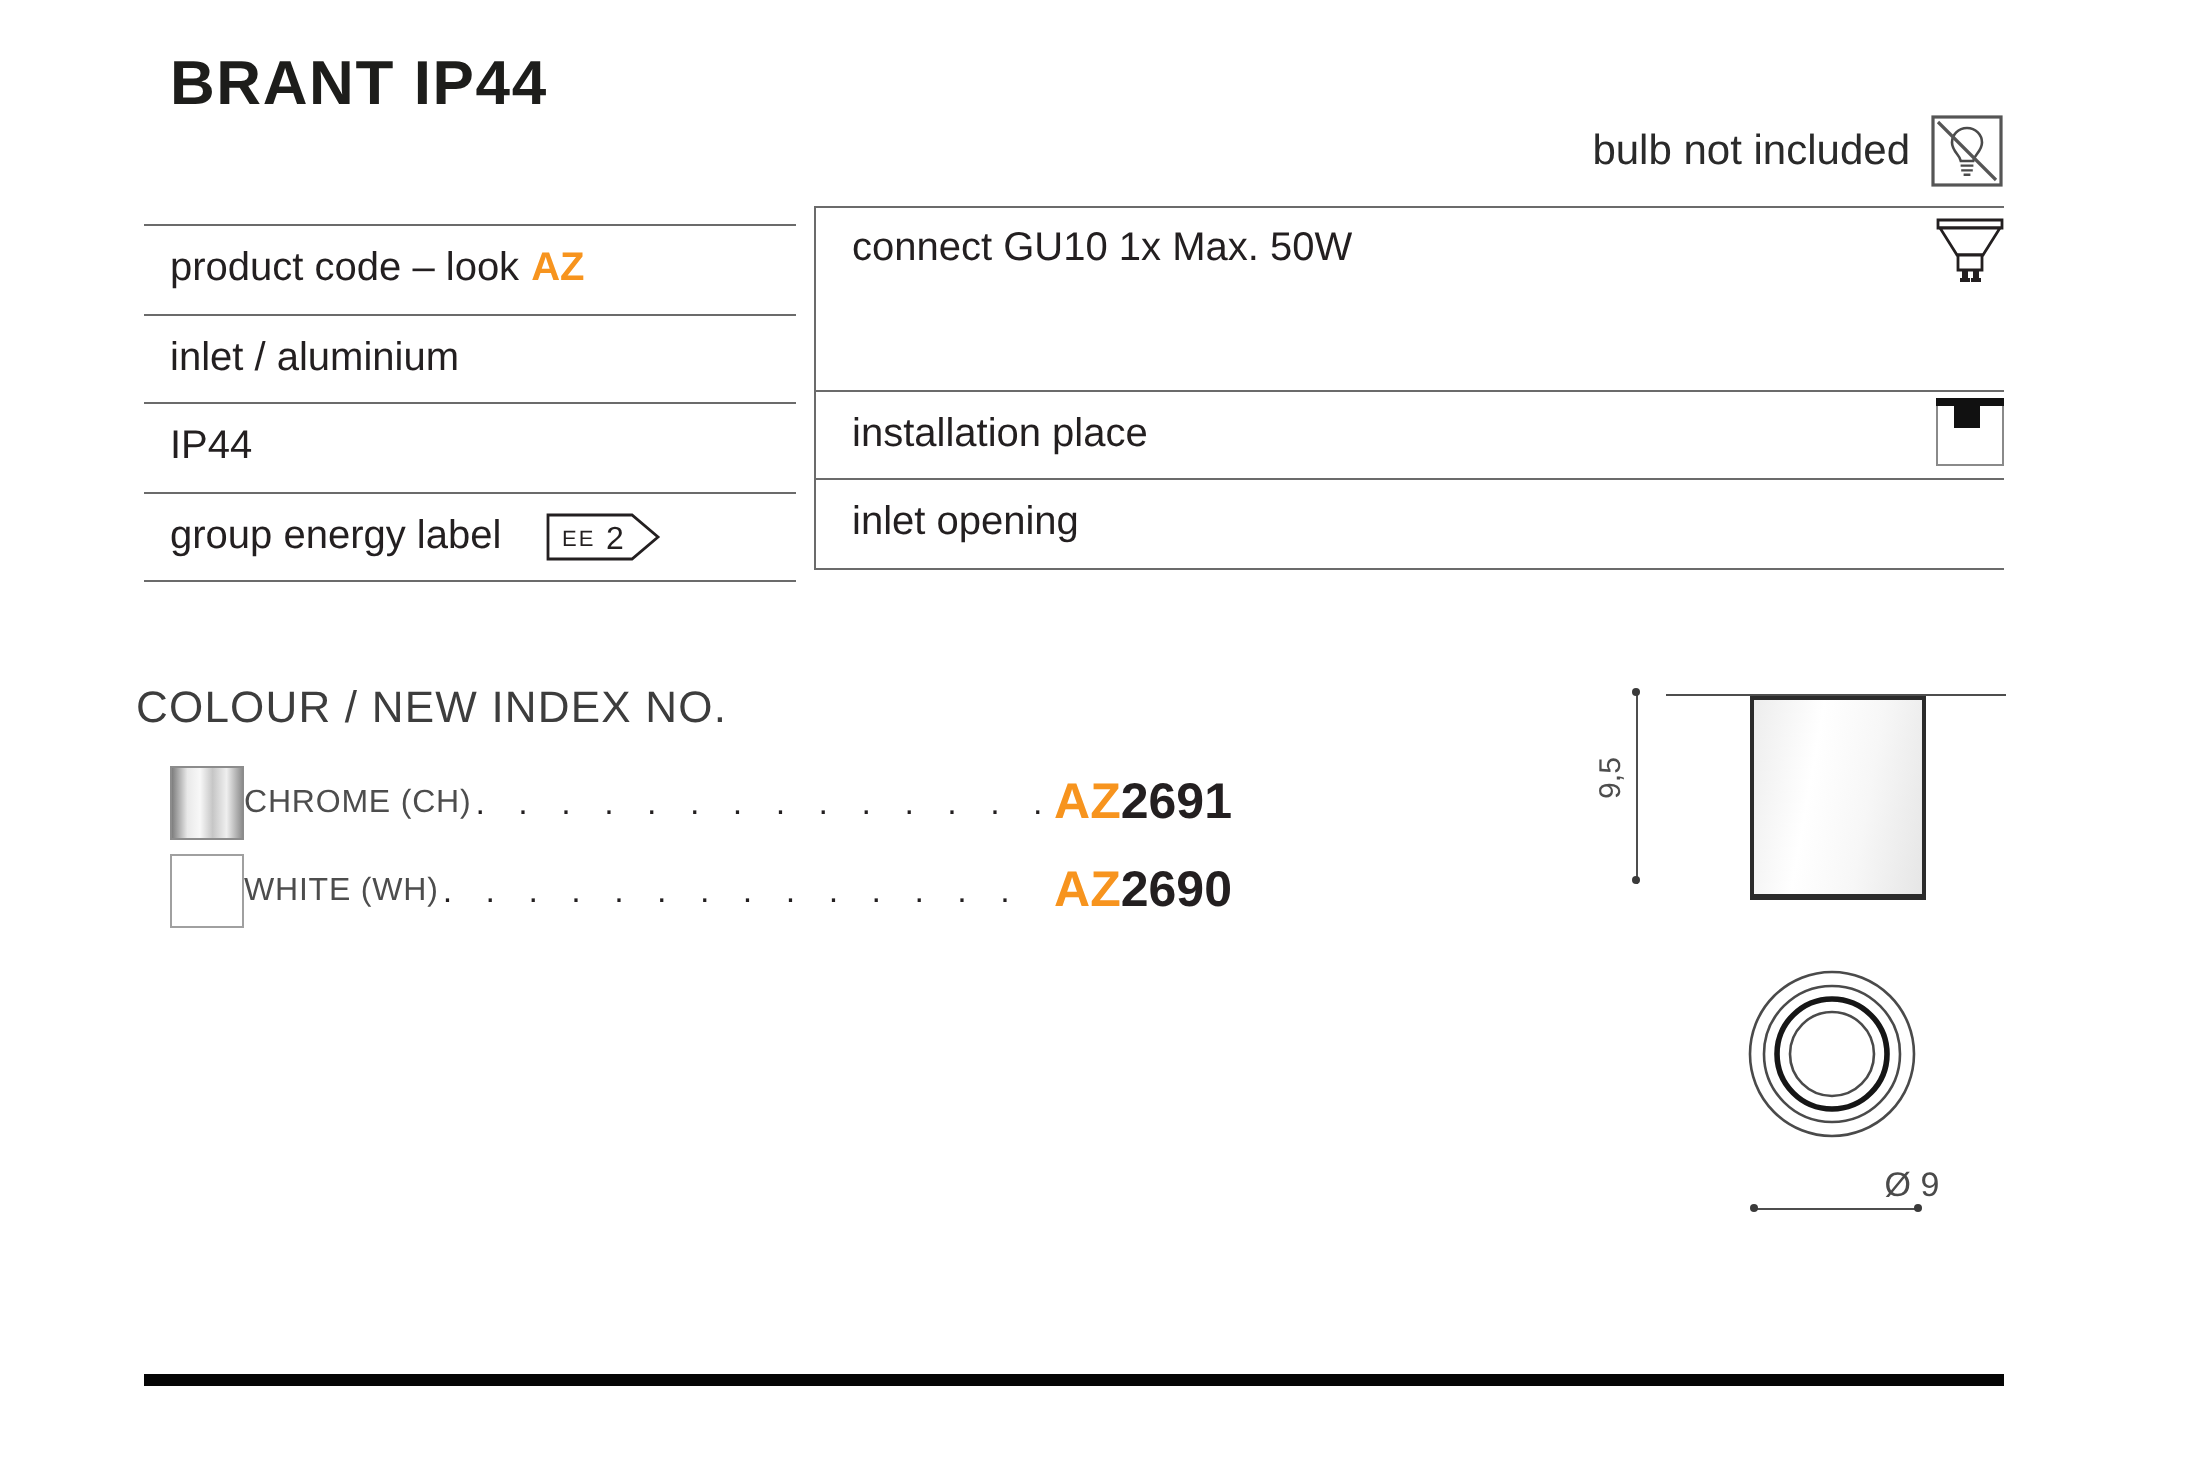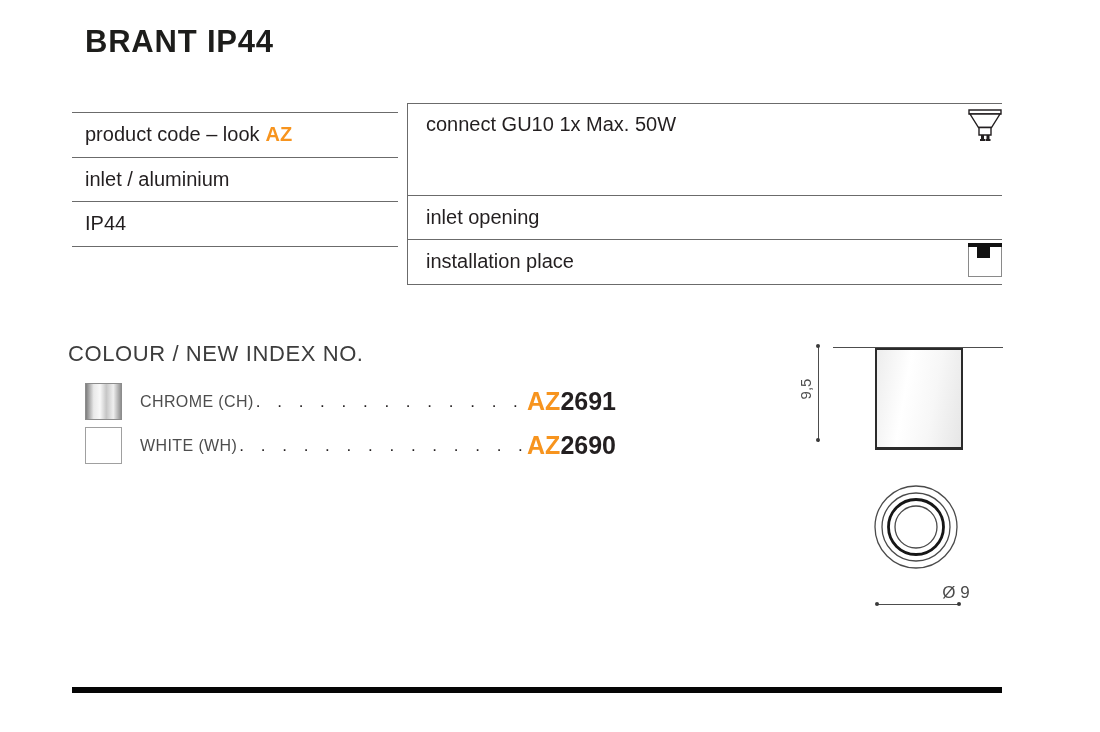--- a/index.html
+++ b/index.html
@@ -60,21 +60,21 @@
     display:flex; align-items:center;
   }
   .colour-row.r0 { top:383px; }
   .colour-row.r1 { top:427px; }
   .swatch { width:37px; height:37px; border:1px solid #a0a0a0; flex:0 0 auto; }
   .swatch.chrome {
     border-color:#8c8c8c;
     background:linear-gradient(to right,#7e7e7e 0%,#e9e9e9 22%,#f8f8f8 40%,#c6c6c6 58%,#efefef 78%,#8f8f8f 100%);
   }
   .swatch.white { background:#fff; }
-  .colour-label { margin-left:18px; font-size:16px; color:#4d4d4d; letter-spacing:0.4px; white-space:nowrap; }
+  .colour-label { font-size:16px; color:#4d4d4d; letter-spacing:0.4px; white-space:nowrap; }
   .leader-dots { flex:1; overflow:hidden; white-space:nowrap; font-size:17px; color:#231F20;
     letter-spacing:6px; margin-left:2px; margin-right:4px; }
   .code { font-size:25px; font-weight:bold; white-space:nowrap; }
   .code .prefix { color:#F7941E; }
   .code .num { color:#231F20; }
 
   
   .ceiling-line { position:absolute; left:833px; top:347px; width:170px; height:0; border-top:1.5px solid #4d4d4d; }
   .fixture-body {
     position:absolute; left:875px; top:348px; width:88px; height:102px;
@@ -94,54 +94,73 @@
 
   .bottom-rule { position:absolute; left:72px; top:687px; width:930px; height:6px; background:#050505; }
 </style>
 </head>
 <body>
 
 <div class="page">
 
   <div class="page-title">BRANT IP44</div>
 
+  <div class="bulb-note-wrap">
+    <span class="bulb-note-text">bulb not included</span>
+    <svg class="nobulb-icon" width="37" height="37" viewBox="0 0 37 37">
+      <rect x="1.5" y="1.5" width="34" height="34" fill="#fff" stroke="#555" stroke-width="1.6"></rect>
+      <path d="M18.5 7 c4.4 0 7.5 3.4 7.5 7.3 c0 2.6 -1.3 4.2 -2.6 5.8 c-0.9 1.1 -1.6 2.2 -1.8 3.4 h-6.2 c-0.2 -1.2 -0.9 -2.3 -1.8 -3.4 c-1.3 -1.6 -2.6 -3.2 -2.6 -5.8 c0 -3.9 3.1 -7.3 7.5 -7.3 Z" fill="none" stroke="#4a4a4a" stroke-width="1.3"></path>
+      <path d="M15.3 25.8 h6.4 M15.6 28.2 h5.8 M16.8 30.4 h3.4" stroke="#4a4a4a" stroke-width="1.2" fill="none"></path>
+      <line x1="4" y1="4" x2="33" y2="33" stroke="#555" stroke-width="1.6"></line>
+    </svg>
+  </div>
 
   <div class="table-left">
     <div class="cell">
       <span>product code – look</span>
       <span class="accent">AZ</span>
     </div>
     <div class="cell">
       <span>inlet / aluminium</span>
     </div>
     <div class="cell">
       <span>IP44</span>
+    </div>
+    <div class="cell">
+      <span>group energy label</span>
+      <svg class="ee-badge" width="58" height="25" viewBox="0 0 58 25">
+        <polygon points="1,1.5 43,1.5 56,12.5 43,23.5 1,23.5" fill="#fff" stroke="#231F20" stroke-width="1.4"></polygon>
+        <text font-family="Liberation Sans, DejaVu Sans, sans-serif" fill="#231F20">
+          <tspan x="8" y="17" font-size="11" letter-spacing="1">EE</tspan>
+          <tspan x="30" y="18.5" font-size="16">2</tspan>
+        </text>
+      </svg>
     </div>
   </div>
 
   <div class="table-right">
     <div class="cell tall">
       <span>connect GU10 1x Max. 50W</span>
       <svg class="gu10-icon" width="34" height="40" viewBox="0 0 34 40">
         <path d="M1 2 H33 V6 H1 Z" fill="#fff" stroke="#231F20" stroke-width="1.4"></path>
         <path d="M2 6 L32 6 L23.5 19.5 L10.5 19.5 Z" fill="#fff" stroke="#231F20" stroke-width="1.4"></path>
         <path d="M11 19.5 H23 V27 H11 Z" fill="#fff" stroke="#231F20" stroke-width="1.4"></path>
         <path d="M13 27 h3 v4 h1 v2 h-5 v-2 h1 Z" fill="#231F20"></path>
         <path d="M18.5 27 h3 v4 h1 v2 h-5 v-2 h1 Z" fill="#231F20"></path>
       </svg>
     </div>
     <div class="cell norm">
-      <span>inlet opening</span>
-    </div>
-    <div class="cell norm">
       <span>installation place</span>
       <div class="mount-icon">
         <div class="bar"></div>
         <div class="box"></div>
       </div>
+    </div>
+    <div class="cell norm">
+      <span>inlet opening</span>
     </div>
   </div>
 
   <div class="colour-heading">COLOUR / NEW INDEX NO.</div>
 
   <div class="colour-row r0">
     <div class="swatch chrome"></div>
     <span class="colour-label">CHROME (CH)</span>
     <span class="leader-dots">. . . . . . . . . . . . . .</span>
     <span class="code"><span class="prefix">AZ</span><span class="num">2691</span></span>

